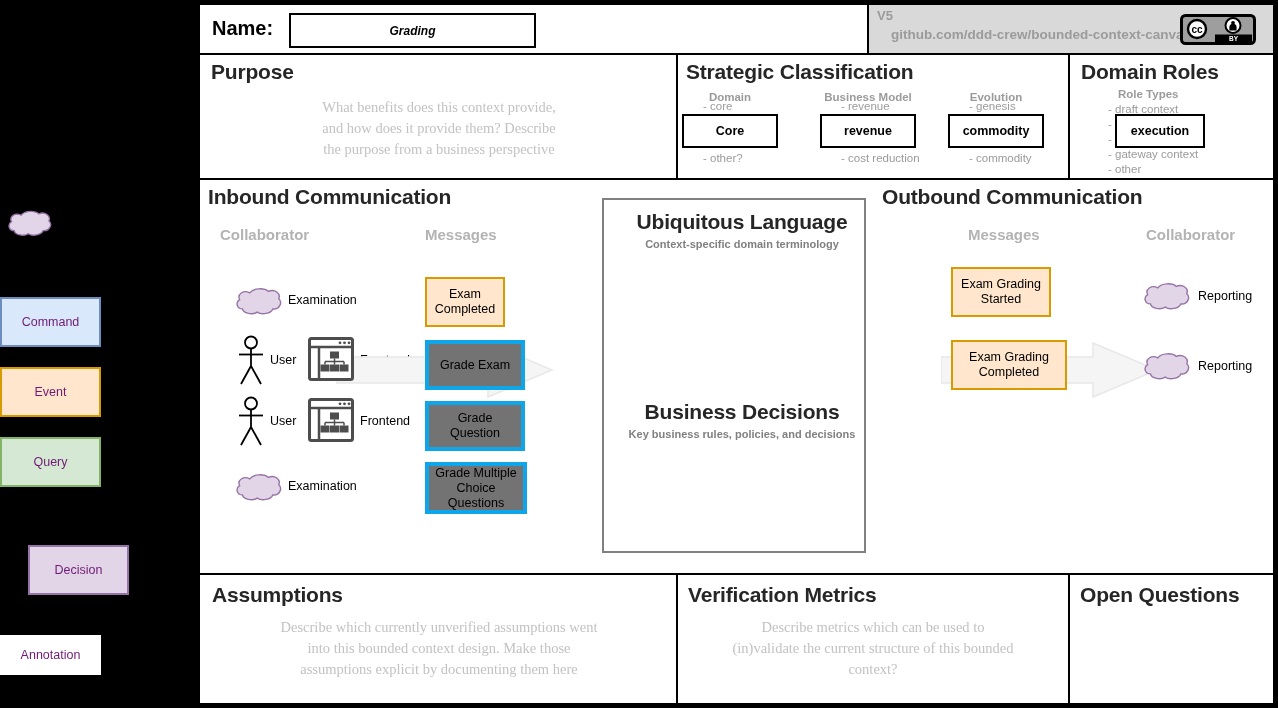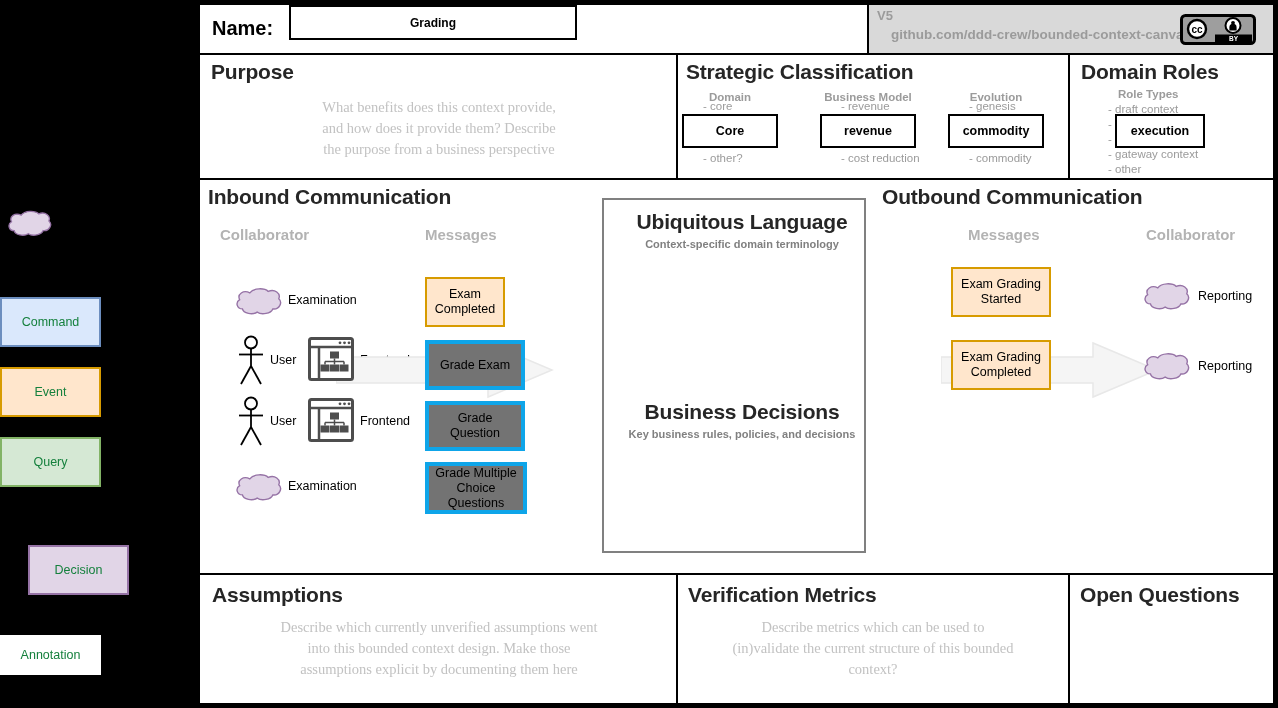--- a/index.html
+++ b/index.html
@@ -15,23 +15,23 @@
   .panel { position:absolute; background:#fff; }
   .sec-title { font-size:21px; font-weight:bold; color:#262626; letter-spacing:-0.2px; white-space:nowrap; }
   .muted-b { font-weight:bold; color:#9b9b9b; }
   .ph { position:absolute; color:#c2c2c2; font-size:14.5px; line-height:21px; text-align:center;font-family:Liberation Serif, serif; }
   .abs { position:absolute; }
 
   
   #topbar { left:0; top:0; width:1073px; height:50px; border-bottom:2px solid #000; }
   .name-label { position:absolute; left:12px; top:12px; font-size:20px; font-weight:bold; }
   .name-box {
-    position:absolute; left:89px; top:0; width:288px; height:35px;
+    position:absolute; left:89px; top:8px; width:247px; height:35px;
     border:2px solid #000; background:#fff; display:flex; align-items:center; justify-content:center;
-    font-size:12px; font-weight:bold;
+    font-size:12px; font-weight:bold;font-style:italic;
   }
   #v5box { position:absolute; left:667px; top:0; width:406px; height:48px; background:#d9d9d9; border-left:2px solid #000;text-align:center; }
   .v5 { position:absolute; left:8px; top:3px; font-size:13px; }
   .repo { position:absolute; left:22px; top:22px; font-size:13.5px; white-space:nowrap; }
 
   
   #purpose { left:0; top:50px; width:478px; height:125px; border-right:2px solid #000; border-bottom:2px solid #000; }
   #strategic { left:478px; top:50px; width:392px; height:125px; border-right:2px solid #000; border-bottom:2px solid #000; }
   #droles { left:870px; top:50px; width:203px; height:125px; border-bottom:2px solid #000; }
   .pad-title { position:absolute; left:11px; top:5px; }
@@ -68,21 +68,21 @@
   .center-h { position:absolute; width:100%; text-align:center; }
 
   
   #assumptions { left:0; top:570px; width:478px; height:128px; border-right:2px solid #000; }
   #verification { left:478px; top:570px; width:392px; height:128px; border-right:2px solid #000; }
   #openq { left:870px; top:570px; width:203px; height:128px; }
 
   
   .legend-box {
     position:absolute; left:0; width:101px; height:50px;
-    display:flex; align-items:center; justify-content:center; font-size:12.5px; color:#15803d;
+    display:flex; align-items:center; justify-content:center; font-size:12.5px; color:#701a75;
   }
   .lg-command { background:#dae8fc; border:2px solid #6c8ebf; }
   .lg-event   { background:#ffe6cc; border:2px solid #d79b00; }
   .lg-query   { background:#d5e8d4; border:2px solid #82b366; }
   .lg-decision{ background:#e1d5e7; border:2px solid #9673a6;margin-left:28px; }
   .lg-annotation { background:#fff; border:1px solid #fff; }
 </style>
 </head>
 <body>
 
@@ -267,21 +267,21 @@
     <svg class="flow-arrow" style="left:741px;top:161px" width="218" height="60" viewBox="0 0 218 60">
       <polygon points="0,16 152,16 152,2 216,29 152,56 152,42 0,42" fill="#f5f5f5" stroke="#e8e8e8" stroke-width="1.5"></polygon>
     </svg>
 
     <div class="msg-box msg-event" style="left:751px;top:87px;width:100px;height:50px">Exam Grading Started</div>
     <svg class="shape" style="left:944px;top:101px" width="46" height="32" viewBox="0 0 100 68">
       <path d="M 30 14 C 38 3 62 3 70 11 C 84 5 98 15 93 27 C 102 35 94 51 80 49 C 76 59 56 63 46 56 C 36 63 16 59 14 49 C 2 49 -2 35 8 29 C 2 17 16 7 30 14 Z" fill="#e1d5e7" stroke="#9673a6" stroke-width="3"></path>
     </svg>
     <div class="shape-label" style="left:998px;top:109px">Reporting</div>
 
-    <div class="msg-box msg-event" style="left:751px;top:160px;width:100px;height:50px">Exam Grading Completed</div>
+    <div class="msg-box msg-event" style="left:751px;top:160px;width:116px;height:50px">Exam Grading Completed</div>
     <svg class="shape" style="left:944px;top:171px" width="46" height="32" viewBox="0 0 100 68">
       <path d="M 30 14 C 38 3 62 3 70 11 C 84 5 98 15 93 27 C 102 35 94 51 80 49 C 76 59 56 63 46 56 C 36 63 16 59 14 49 C 2 49 -2 35 8 29 C 2 17 16 7 30 14 Z" fill="#e1d5e7" stroke="#9673a6" stroke-width="3"></path>
     </svg>
     <div class="shape-label" style="left:998px;top:179px">Reporting</div>
   </div>
 
   <div class="panel" id="assumptions">
     <div class="sec-title" style="position:absolute;left:12px;top:8px">Assumptions</div>
     <div class="ph" style="left:44px;top:42px;width:390px">
       <div>Describe which currently unverified assumptions went</div>

